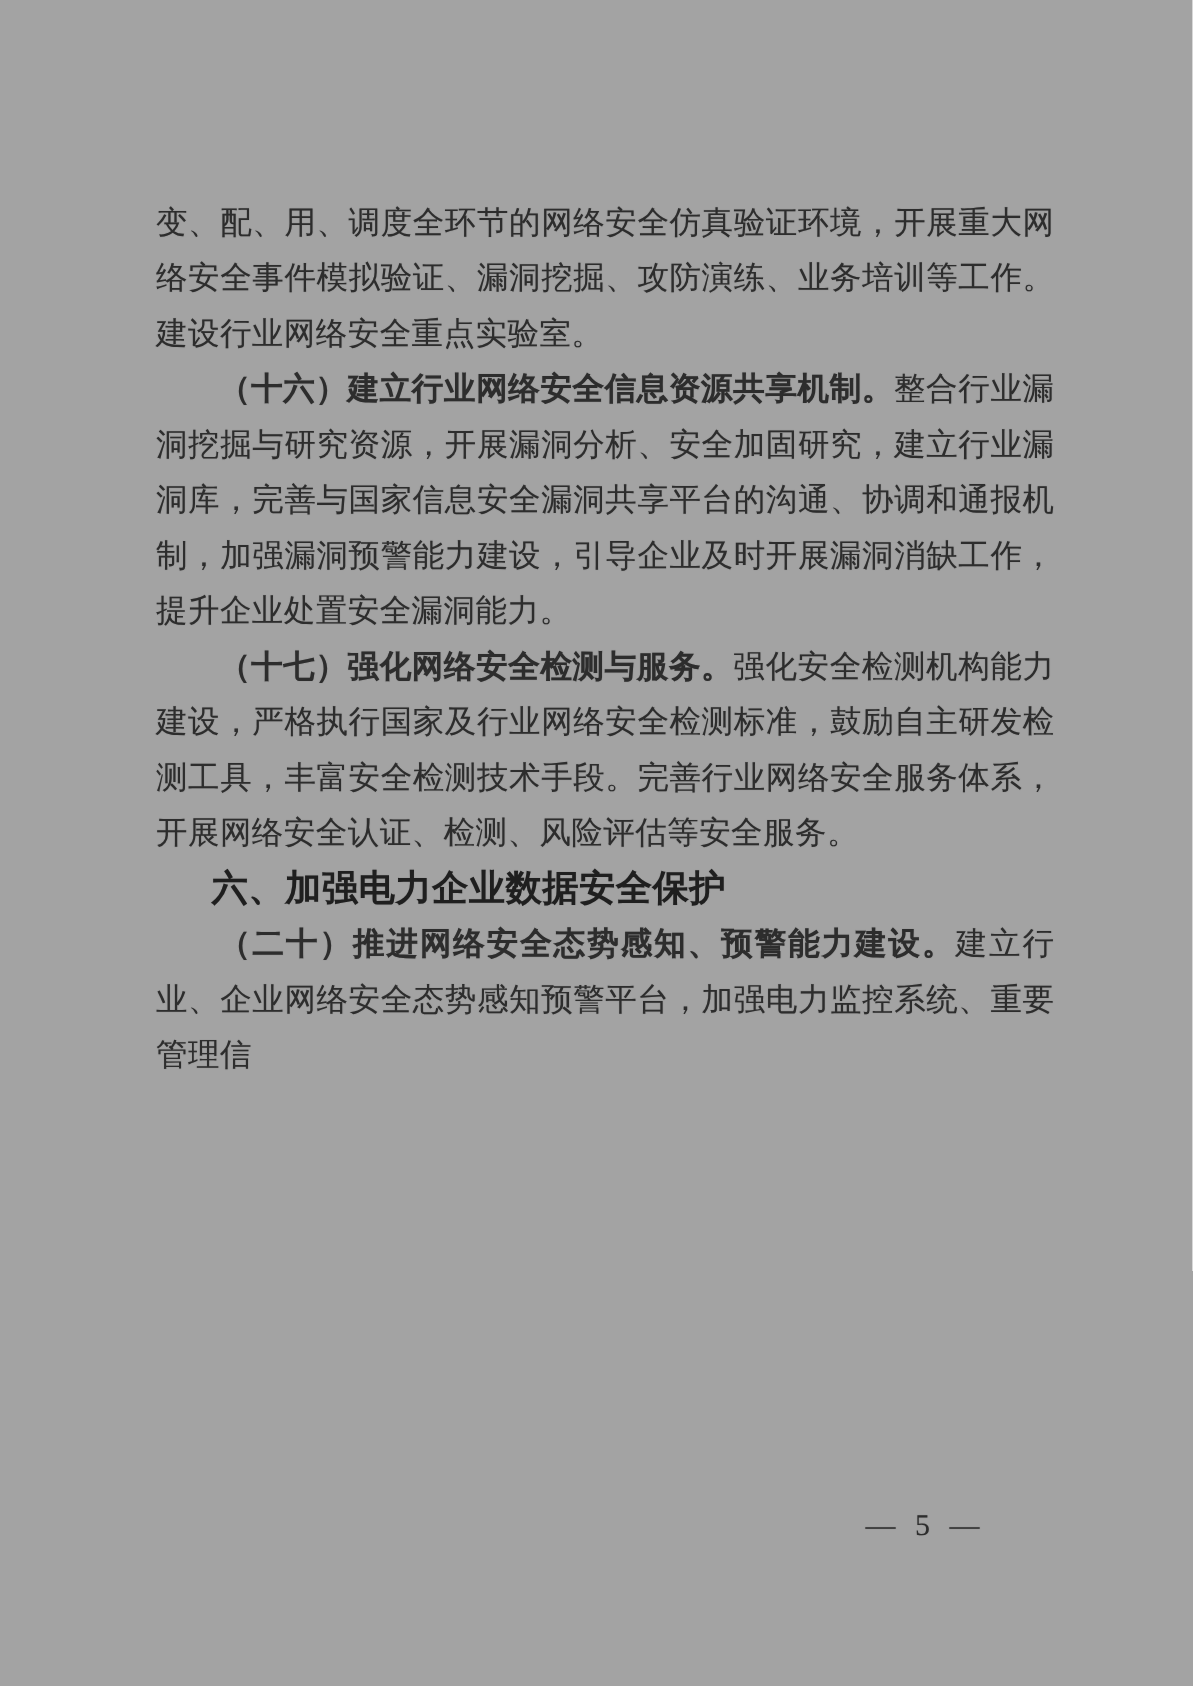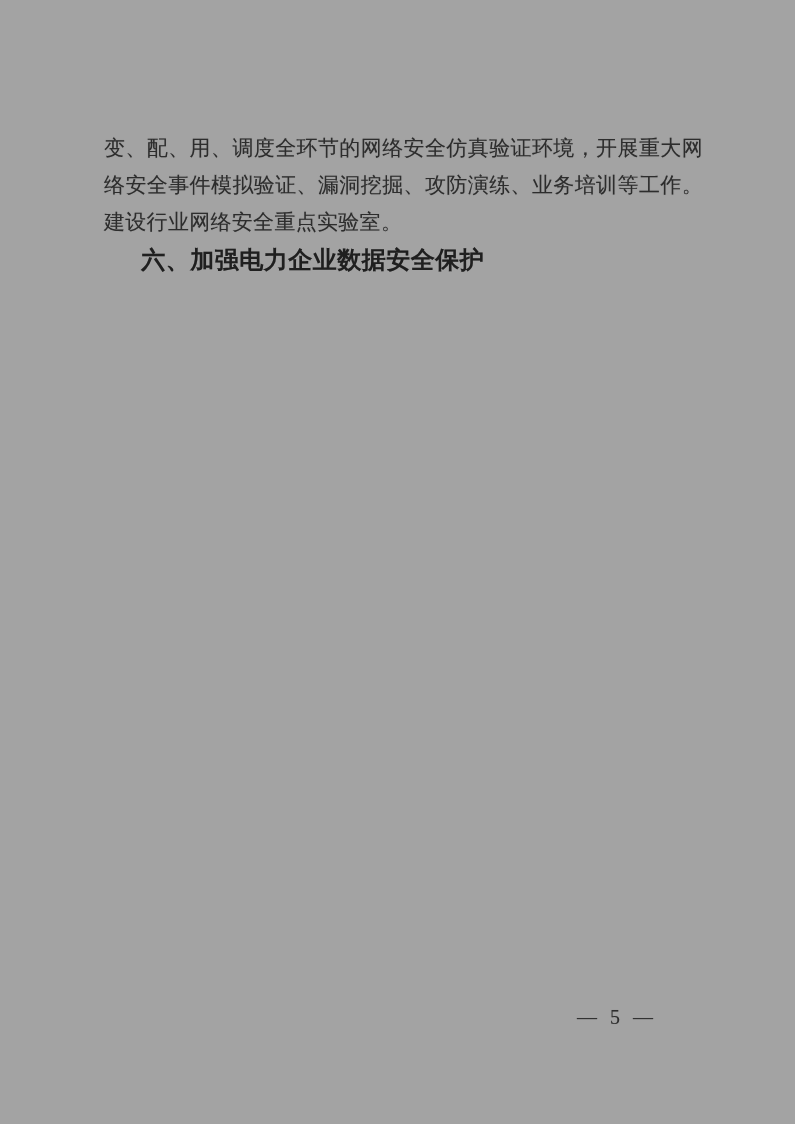--- a/index.html
+++ b/index.html
@@ -69,24 +69,27 @@
   }
 </style>
 </head>
 <body>
 
 <div class="page">
   <div class="content">
 
     <p class="para continued"><span>变、配、用、调度全环节的网络安全仿真验证环境，开展重大网络安全事件模拟验证、漏洞挖掘、攻防演练、业务培训等工作。建设行业网络安全重点实验室。</span></p>
 
+    <p class="para"><span class="lead">（十六）建立行业网络安全信息资源共享机制。</span><span>整合行业漏洞挖掘与研究资源，开展漏洞分析、安全加固研究，建立行业漏洞库，完善与国家信息安全漏洞共享平台的沟通、协调和通报机制，加强漏洞预警能力建设，引导企业及时开展漏洞消缺工作，提升企业处置安全漏洞能力。</span></p>
 
+    <p class="para"><span class="lead">（十七）强化网络安全检测与服务。</span><span>强化安全检测机构能力建设，严格执行国家及行业网络安全检测标准，鼓励自主研发检测工具，丰富安全检测技术手段。完善行业网络安全服务体系，开展网络安全认证、检测、风险评估等安全服务。</span></p>
 
     <h2 class="heading">六、加强电力企业数据安全保护</h2>
 
 
 
 
+    <p class="para"><span class="lead">（二十）推进网络安全态势感知、预警能力建设。</span><span>建立行业、企业网络安全态势感知预警平台，加强电力监控系统、重要管理信</span></p>
 
   </div>
 
   <div class="footer">— 5 —</div>
 </div>
 
 </body></html>

